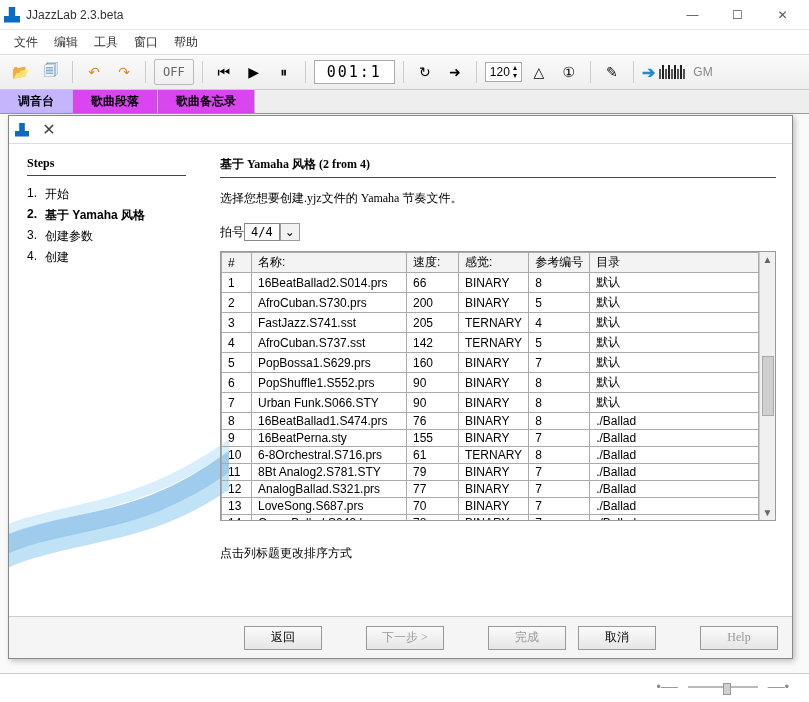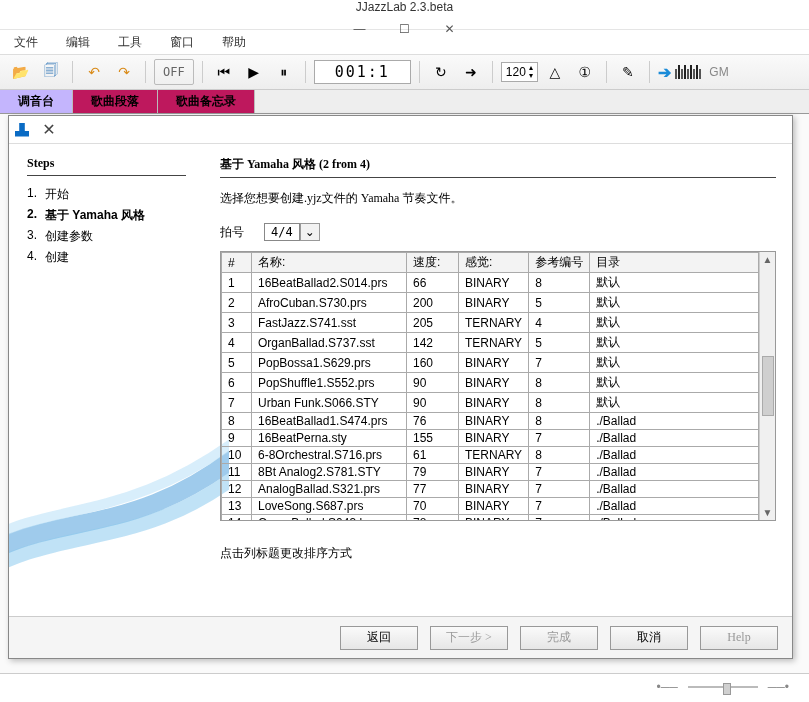--- a/index.html
+++ b/index.html
@@ -1,40 +1,40 @@
 <!DOCTYPE html>
 <html><head>
 <meta charset="utf-8">
 <style>
 * { margin: 0; padding: 0; box-sizing: border-box; font-family: "Microsoft YaHei", "SimSun", sans-serif; font-size: 12px; }
 body { width: 809px; height: 702px; background: #fff; overflow: hidden; position: relative; }
 
 
-.titlebar { height: 30px; display: flex; align-items: center; padding: 0 4px; background: #fff; border-bottom: 1px solid #e5e5e5; flex-direction: column; }
+.titlebar { height: 30px; display: flex; align-items: center; padding: 0 4px; background: #fff; border-bottom: 1px solid #e5e5e5; }
 .titlebar .app-icon { width: 16px; height: 16px; background: #0a6bc4; margin-right: 6px; clip-path: polygon(30% 0,70% 0,70% 60%,100% 60%,100% 100%,0 100%,0 60%,30% 60%); }
 .titlebar .title { flex: 1; color: #333; }
 .win-btns { display: flex; }
 .win-btn { width: 45px; height: 30px; display: flex; align-items: center; justify-content: center; color: #555; }
 
-.menubar { height: 24px; display: flex; align-items: center; padding: 0 6px; gap: 12px; }
+.menubar { height: 24px; display: flex; align-items: center; padding: 0 6px; gap: 0; }
 .menubar span { padding: 2px 8px; color: #333; }
 
 .toolbar { height: 36px; display: flex; align-items: center; padding: 2px 8px; gap: 4px; border-top: 1px solid #ddd; border-bottom: 1px solid #ccc; background: linear-gradient(#fafafa,#eee); }
 .tb-btn { width: 26px; height: 26px; display: flex; align-items: center; justify-content: center; border: 1px solid transparent; border-radius: 2px; font-size: 14px; }
 .tb-sep { width: 1px; height: 22px; background: #ccc; margin: 0 4px; }
 .off-btn { padding: 12px 8px; font-family: monospace; color: #666; border: 1px solid #bbb; border-radius: 2px; height: 22px; display:flex; align-items:center; }
-.position { font-family: monospace; font-size: 15px; letter-spacing: 2px; border: 1px solid #aaa; padding: 2px 20px; background:#fff; }
+.position { font-family: monospace; font-size: 15px; letter-spacing: 2px; border: 1px solid #aaa; padding: 2px 12px; background:#fff; }
 .tempo { border: 1px solid #aaa; padding: 1px 4px; background: #fff; font-family: monospace; font-size: 12px; display:flex; align-items:center; gap:3px;}
 .keyboard-icon { display:flex; gap:1px; align-items:flex-end; }
 .keyboard-icon i { width:2px; height:14px; background:#222; display:block; }
 .keyboard-icon i:nth-child(odd){ height:10px; background:#555;}
 .arrow-blue { color:#1a8bd8; font-size:16px; font-weight:bold;}
 
 .tabs-row { height: 24px; display: flex; border-bottom: 1px solid #999; background: #eee; }
-.tab { padding: 3px 18px; border-right: 1px solid #bbb; background: #be185d; font-family: "SimSun", serif; font-weight: bold; }
+.tab { padding: 3px 18px; border-right: 1px solid #bbb; background: #d946ef; font-family: "SimSun", serif; font-weight: bold; }
 .tab.active { background: #c4b5fd; }
 
 .main-area { height: 560px; background: #fafafa; border-bottom: 1px solid #ccc; }
 
 .statusbar { height: 26px; display: flex; align-items: center; justify-content: flex-end; padding: 0 20px; gap: 10px; color:#888; }
 
 
 .dialog-overlay { position: absolute; top: 115px; left: 8px; width: 785px; height: 544px; background: #fff; border: 1px solid #888; box-shadow: 2px 2px 6px rgba(0,0,0,.25); display: flex; flex-direction: column; }
 .dlg-title { height: 28px; display: flex; align-items: center; padding: 0 6px; border-bottom: 1px solid #ddd; }
 .dlg-title .app-icon { width: 14px; height: 14px; background: #0a6bc4; margin-right: 6px; clip-path: polygon(30% 0,70% 0,70% 60%,100% 60%,100% 100%,0 100%,0 60%,30% 60%); }
@@ -49,42 +49,42 @@
 .steps li { padding: 2px 0; display: flex; gap: 8px; }
 .steps li.current { font-weight: bold; }
 .swoosh { position: absolute; left: -20px; bottom: 30px; width: 240px; height: 180px; opacity: .9; pointer-events: none; }
 
 .content { flex: 1; padding: 12px 16px; display: flex; flex-direction: column; }
 .content h4 { font-family: "SimSun", serif; font-weight: bold; margin-bottom: 4px; }
 .content > hr { border: none; border-top: 1px solid #444; margin-bottom: 12px; }
 .desc { font-family: "SimSun", serif; margin-bottom: 16px; }
 .ts-row { display: flex; align-items: center; margin-bottom: 10px; }
 .ts-label { font-family: "SimSun", serif; }
-.ts-field { border: 1px solid #888; padding: 1px 6px; font-family: monospace; background:#fff;margin-left:20px; }
+.ts-field { border: 1px solid #888; padding: 1px 6px; font-family: monospace; background:#fff; }
 .ts-btn { border: 1px solid #999; padding: 1px 4px; background: #f2f2f2; }
 
 .table-wrap { border: 1px solid #999; height: 270px; position: relative; display:flex; }
 .table-scroll { flex:1; overflow:hidden; }
 table.styles { width: 100%; border-collapse: collapse; font-family: "SimSun", monospace; font-size: 12px; }
 table.styles th, table.styles td { border: 1px solid #aaa; padding: 1px 6px; text-align: left; height: 17px; white-space: nowrap; overflow: hidden; }
 table.styles th { background: #f3f3f3; font-weight: normal; }
 .col-idx { width: 30px; }
 .col-name { width: 155px; }
 .col-tempo { width: 52px; }
 .col-feel { width: 55px; }
 .col-ref { width: 55px; }
 .scrollbar { width: 16px; background: #f0f0f0; border-left: 1px solid #ccc; display:flex; flex-direction:column; align-items:center; justify-content:space-between; padding:2px 0;}
 .scrollbar .arr { font-size:10px; color:#666;}
 .scrollbar .thumb { width:12px; height:60px; background:#cfcfcf; border:1px solid #aaa;}
 
 .hint { font-family: Liberation Sans, sans-serif; margin-top: 24px; }
 
 .dlg-buttons { height: 42px; border-top: 1px solid #ccc; display: flex; align-items: center; justify-content: flex-end; padding: 0 14px; gap: 12px; background: #f5f5f5; }
 .dlg-btn { min-width: 78px; height: 24px; border: 1px solid #999; background: linear-gradient(#fafafa,#e6e6e6); font-family: "SimSun", serif; display:flex; align-items:center; justify-content:center; }
-.dlg-btn.disabled { color: #999; }
+.dlg-btn.disabled { color: #999; margin-left: 32px; }
 </style>
 </head>
 <body>
 
 <div class="titlebar">
   <span class="app-icon"></span>
   <span class="title">JJazzLab  2.3.beta</span>
   <div class="win-btns">
     <div class="win-btn">―</div>
     <div class="win-btn">☐</div>
@@ -237,21 +237,21 @@
                 <tr>
                   <td>3</td>
                   <td>FastJazz.S741.sst</td>
                   <td>205</td>
                   <td>TERNARY</td>
                   <td>4</td>
                   <td>默认</td>
                 </tr>
                 <tr>
                   <td>4</td>
-                  <td>OrganBallad.S737.sst</td>
+                  <td>AfroCuban.S737.sst</td>
                   <td>142</td>
                   <td>TERNARY</td>
                   <td>5</td>
                   <td>默认</td>
                 </tr>
                 <tr>
                   <td>5</td>
                   <td>PopBossa1.S629.prs</td>
                   <td>160</td>
                   <td>BINARY</td>

